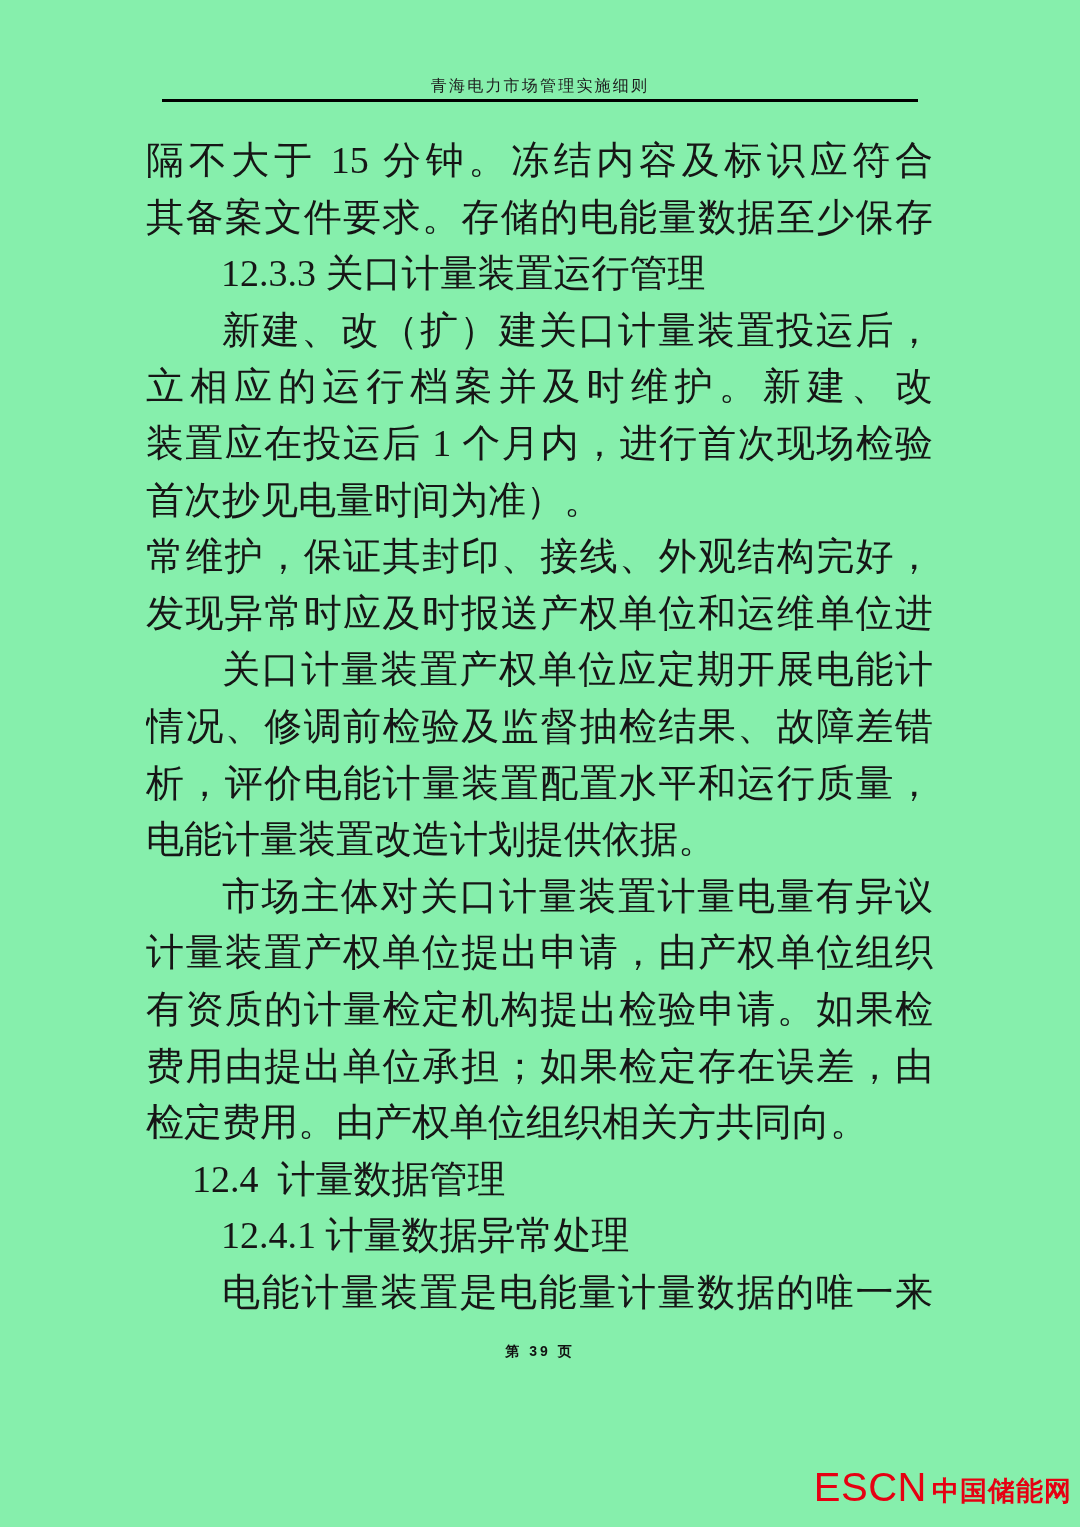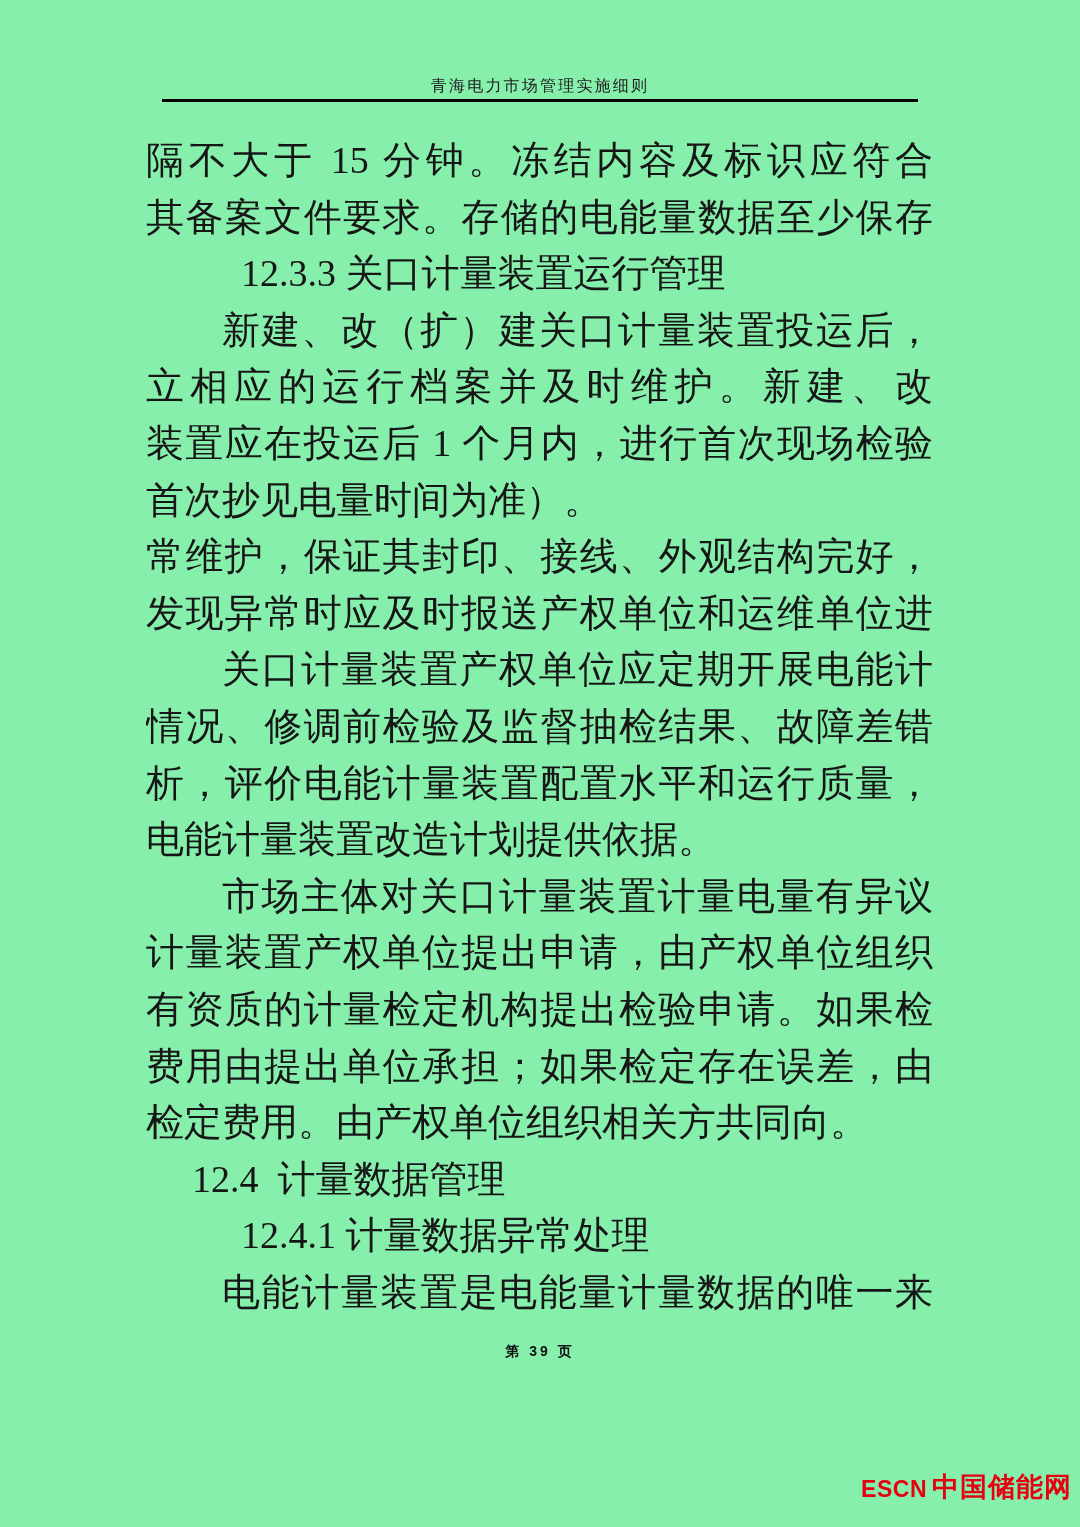--- a/index.html
+++ b/index.html
@@ -56,21 +56,21 @@
   .indent {
     text-indent: 76px;
   }
   .h2 {
     margin-left: 46px;
     white-space: pre-wrap;
     text-align: left;
     text-align-last: left;
   }
   .h3 {
-    margin-left: 95px;
+    margin-left: 75px;
     white-space: pre-wrap;
     text-align: center;
     text-align-last: left;
   }
   
   .page-number {
     position: absolute;
     top: 1343px;
     left: 0;
     width: 100%;
@@ -84,22 +84,22 @@
   .logo {
     position: absolute;
     top: 1470px;
     right: 8px;
     white-space: nowrap;
     color: #e60012;
     line-height: 34px;
   }
   .logo-en {
     font-family: "Liberation Sans", "DejaVu Sans", sans-serif;
-    font-size: 23px;
-    font-weight: 700;
+    font-size: 40px;
+    font-weight: 400;
     letter-spacing: 0.5px;
     vertical-align: baseline;
   }
   .logo-cn {
     font-family: "DejaVu Sans", "Liberation Sans", sans-serif;
     font-size: 27px;
     font-weight: 800;
     margin-left: 5px;
     letter-spacing: 1px;
     vertical-align: 1px;

